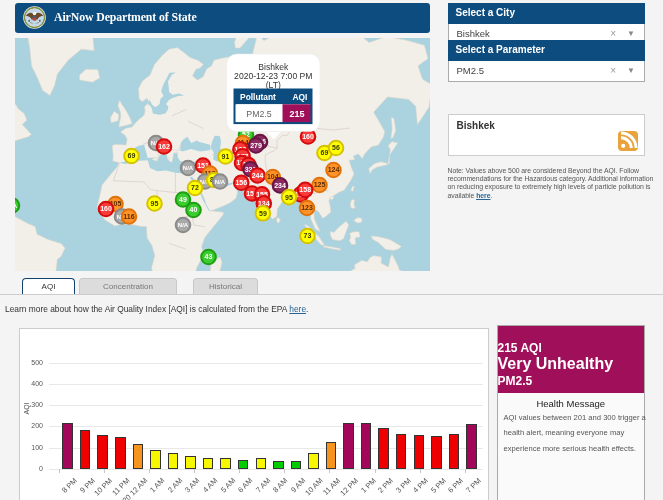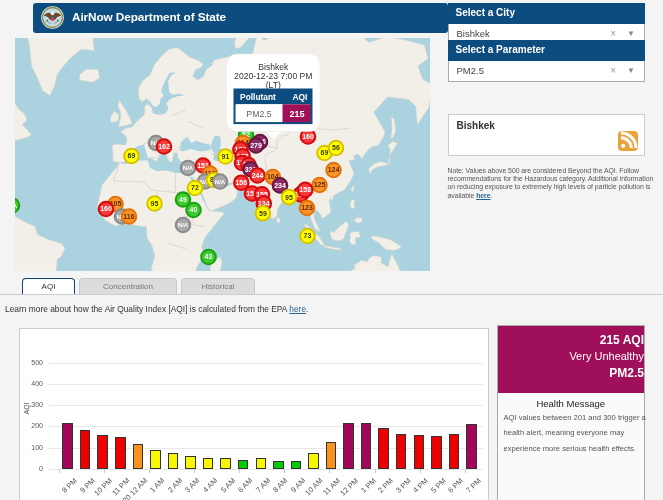--- a/index.html
+++ b/index.html
@@ -1,16 +1,16 @@
 <!DOCTYPE html>
 <html><head><meta charset="utf-8"><style>
 * { margin:0; padding:0; box-sizing:border-box; }
 html,body { width:663px; height:500px; background:#f4f4f4; font-family:"Liberation Sans", sans-serif; overflow:hidden; position:relative; }
 .abs { position:absolute; }
-.hdr { left:33px; top:3px; width:414.6px; height:30px; background:#0d4c7f; border-radius:3px; }
+.hdr { left:15px; top:3px; width:414.6px; height:30px; background:#0d4c7f; border-radius:3px;font-family:Liberation Serif, serif; }
 .hdr .ttl { position:absolute; left:39px; top:0; line-height:28.3px; color:#fff; font-size:11.8px; font-weight:bold; letter-spacing:-0.1px; }
 .mapbox { left:15px; top:38px; width:415px; height:233px; overflow:hidden; }
 .rc { left:447.5px; width:197.5px; }
 .bluebar { background:#0d4c7f; color:#fff; font-weight:bold; font-size:10px; height:20.5px; line-height:20.5px; padding-left:8px; }
 .selbox { background:#fff; border:1px solid #aaa; border-top:none; height:21.5px; line-height:20px; font-size:9.5px; color:#444; padding-left:8px; position:relative; }
 .selx { position:absolute; right:28px; top:0; color:#999; font-size:10px; }
 .selc { position:absolute; right:9px; top:0px; color:#888; font-size:8px; }
 .rssbox { background:#fff; border:1px solid #ccc; height:42px; position:relative; }
 .note { font-size:6.9px; color:#555; line-height:8.4px; letter-spacing:-0.05px; white-space:nowrap; }
 .tab { position:absolute; top:278px; height:15.5px; font-size:8px; text-align:center; line-height:15.5px; border:1px solid #c8c8c8; border-bottom:none; border-radius:4px 4px 0 0; background:#dcdcdc; color:#777; }
@@ -319,21 +319,21 @@
       <circle cx="5.2" cy="14.8" r="2.1" fill="#fff"></circle>
       <path d="M3 8.2 a 8.8 8.8 0 0 1 8.8 8.8 h 2.9 a 11.7 11.7 0 0 0 -11.7 -11.7 Z" fill="#fff"></path>
       <path d="M3 3.4 a 13.6 13.6 0 0 1 13.6 13.6 h 2.9 a 16.5 16.5 0 0 0 -16.5 -16.5 Z" fill="#fff"></path>
     </svg>
   </div>
   <div class="note" style="margin-top:11px">Note: Values above 500 are considered Beyond the AQI. Follow<br>recommendations for the Hazardous category. Additional information<br>on reducing exposure to extremely high levels of particle pollution is<br>available <a style="font-weight:bold;text-decoration:underline" href="#">here</a>.</div>
 </div>
 
 <div class="tab tabactive" style="left:22px;width:53px">AQI</div>
 <div class="tab" style="left:79px;width:98px">Concentration</div>
-<div class="tab" style="left:181px;width:74px">Historical</div>
+<div class="tab" style="left:193px;width:65px">Historical</div>
 <div class="abs" style="left:0;top:294px;width:663px;height:1px;background:#ccc"></div>
 <div class="abs" style="left:5px;top:303.5px;font-size:8.4px;color:#333">Learn more about how the Air Quality Index [AQI] is calculated from the EPA <a href="#" style="text-decoration:underline">here</a>.</div>
 
 <div class="abs chartbox">
   <div style="position:absolute;left:-2px;top:76px;width:16px;text-align:center;font-size:7px;color:#545454;transform:rotate(-90deg)">AQI</div>
   <div style="position:absolute;left:29px;top:33.5px;width:434px;height:1px;background:#e8e8e8"></div>
     <div style="position:absolute;right:445px;top:29.5px;width:24px;text-align:right;font-size:7px;color:#545454">500</div>
     <div style="position:absolute;left:29px;top:54.8px;width:434px;height:1px;background:#e8e8e8"></div>
     <div style="position:absolute;right:445px;top:50.8px;width:24px;text-align:right;font-size:7px;color:#545454">400</div>
     <div style="position:absolute;left:29px;top:76.0px;width:434px;height:1px;background:#e8e8e8"></div>
@@ -398,21 +398,21 @@
     <div class="xl" style="right:116.9px">1 PM</div>
     <div class="xl" style="right:99.3px">2 PM</div>
     <div class="xl" style="right:81.8px">3 PM</div>
     <div class="xl" style="right:64.2px">4 PM</div>
     <div class="xl" style="right:46.6px">5 PM</div>
     <div class="xl" style="right:29.1px">6 PM</div>
     <div class="xl" style="right:11.5px">7 PM</div>
 </div>
 
 <div class="abs cc">
-  <div style="background:#a0105a;color:#fff;text-align:right;height:66.5px;padding-top:6px">
+  <div style="background:#a0105a;color:#fff;text-align:left;height:66.5px;padding-top:14px">
     <div style="font-size:12px;font-weight:bold;line-height:16.3px">215 AQI</div>
-    <div style="font-size:11px;font-weight:normal;line-height:16.3px">Very Unhealthy</div>
+    <div style="font-size:16px;font-weight:bold;line-height:16.3px">Very Unhealthy</div>
     <div style="font-size:12px;font-weight:bold;line-height:16.3px">PM2.5</div>
   </div>
   <div style="padding:5px 6px 0 6px">
     <div style="text-align:center;font-size:9.5px;font-weight:normal;color:#222">Health Message</div>
     <div style="font-size:7.6px;color:#555;line-height:15.6px;margin-top:1px;white-space:nowrap">AQI values between 201 and 300 trigger a<br>health alert, meaning everyone may<br>experience more serious health effects.</div>
   </div>
 </div>
 </body></html>

